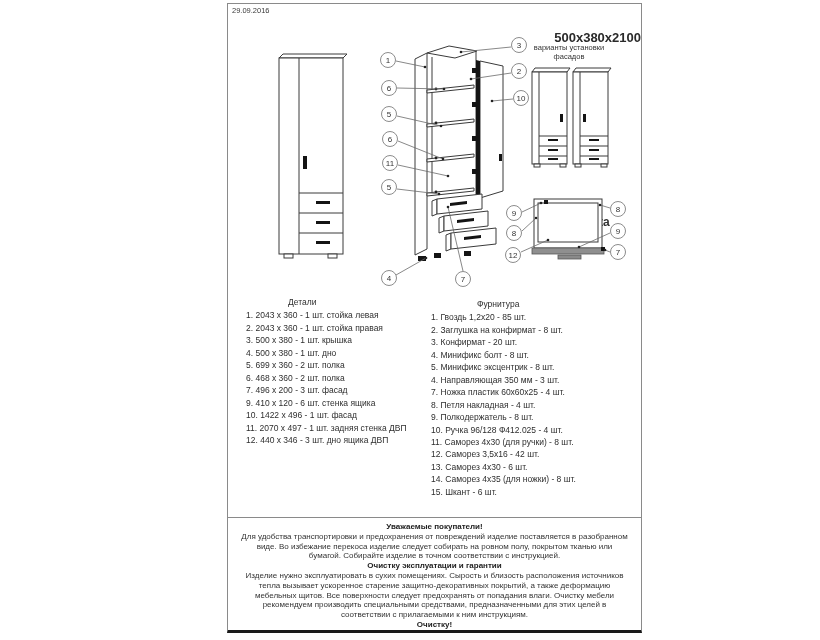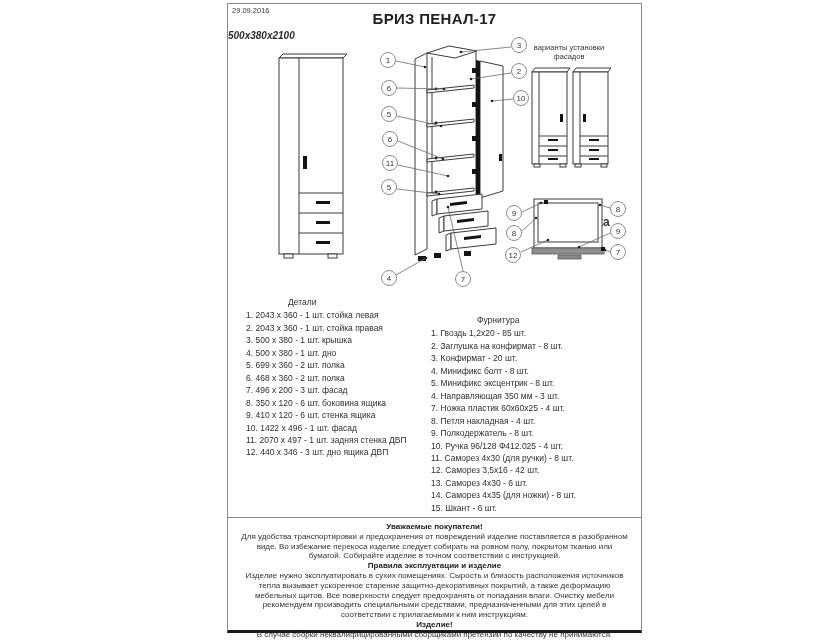--- a/index.html
+++ b/index.html
@@ -3,48 +3,47 @@
 <meta charset="utf-8">
 <style>
   * { margin:0; padding:0; box-sizing:border-box; }
   html,body { width:820px; height:640px; background:#ffffff; overflow:hidden;
               font-family:"Liberation Sans", sans-serif; color:#2e2e2e; }
   .abs { position:absolute; }
   .page { position:absolute; left:227px; top:3px; width:415px; height:630px;
           background:#fff; border:1px solid #8a8a8a; border-bottom:3px solid #1a1a1a; }
   .date { left:4px; top:2px; font-size:7.5px; color:#3a3a3a; }
   .title { left:0; top:6px; width:100%; text-align:center; font-size:15px; font-weight:bold; color:#1f1f1f; letter-spacing:.3px; }
-  .dims { left:0; top:26px; width:100%; text-align:left; font-size:10px; font-weight:bold; color:#2a2a2a;font-style:italic; }
+  .dims { left:0; top:26px; width:100%; text-align:right; font-size:13px; font-weight:bold; color:#2a2a2a; }
   .facade-label { left:299px; top:39px; width:84px; text-align:center; font-size:7.5px; line-height:9px; color:#333; }
   .scheme-label { left:294px; top:183px; width:100px; text-align:center; font-size:12px; font-weight:bold; color:#333;margin-top:28px; }
   .list { font-size:8.5px; line-height:12.45px; white-space:nowrap; }
   .list .list-head { margin-bottom:1px; }
   .parts-list  { left:18px;  top:292px; width:182px; }
   .parts-list .list-head { margin-left:42px; }
-  .hw-list     { left:203px; top:310px; width:195px; }
+  .hw-list     { left:203px; top:294px; width:195px; }
   .hw-list .list-head { margin-left:46px; }
   .notes { left:0; top:513px; width:100%; border-top:1px solid #8a8a8a;
            padding:4px 13px 16px 13px; text-align:center; font-size:8px; line-height:9.8px; color:#333; }
   .notes .nh { font-weight:bold; color:#222; }
   svg { position:absolute; overflow:visible; }
   svg .ln   { stroke:#3a3a3a; stroke-width:1; fill:none; }
   svg .face { stroke:#3a3a3a; stroke-width:1; fill:#ffffff; }
   svg .dark { fill:#141414; stroke:none; }
   svg .callout-line { stroke:#6a6a6a; stroke-width:0.8; fill:none; }
   svg .callout-circle { fill:#fff; stroke:#8c8c8c; stroke-width:1; }
   svg .callout-num { font-family:"Liberation Sans",sans-serif; font-size:8px; fill:#333; text-anchor:middle; }
   svg .dot { fill:#222; stroke:none; }
 </style>
 </head>
 <body>
 
 <div class="page">
 
   <div class="abs date">29.09.2016</div>
-  <div class="abs title">БРИЗ ПЕНАЛ-17</div>
   <div class="abs dims">500x380x2100</div>
 
   <svg class="abs" style="left:43px; top:45px;" width="92" height="215" viewBox="0 0 92 215">
     <g>
       <polygon class="face" points="8,9 12,5 76,5 72,9"></polygon>
       <rect class="face" x="8" y="9" width="64" height="196"></rect>
       <line class="ln" x1="28" y1="9" x2="28" y2="205"></line>
       <line class="ln" x1="28" y1="144" x2="72" y2="144"></line>
       <line class="ln" x1="28" y1="164" x2="72" y2="164"></line>
       <line class="ln" x1="28" y1="184" x2="72" y2="184"></line>
@@ -252,21 +251,20 @@
   <div class="abs list parts-list">
     <div class="list-head">Детали</div>
     <div>
         <div>1. 2043 x 360 - 1 шт. стойка левая</div>
         <div>2. 2043 x 360 - 1 шт. стойка правая</div>
         <div>3. 500 x 380 - 1 шт. крышка</div>
         <div>4. 500 x 380 - 1 шт. дно</div>
         <div>5. 699 x 360 - 2 шт. полка</div>
         <div>6. 468 x 360 - 2 шт. полка</div>
         <div>7. 496 x 200 - 3 шт. фасад</div>
-        <div>8. 350 x 120 - 6 шт. боковина ящика</div>
         <div>9. 410 x 120 - 6 шт. стенка ящика</div>
         <div>10. 1422 x 496 - 1 шт. фасад</div>
         <div>11. 2070 x 497 - 1 шт. задняя стенка ДВП</div>
         <div>12. 440 x 346 - 3 шт. дно ящика ДВП</div>
       </div>
   </div>
 
   <div class="abs list hw-list">
     <div class="list-head">Фурнитура</div>
     <div>
@@ -284,19 +282,18 @@
         <div>12. Саморез 3,5x16 - 42 шт.</div>
         <div>13. Саморез 4x30 - 6 шт.</div>
         <div>14. Саморез 4x35 (для ножки) - 8 шт.</div>
         <div>15. Шкант - 6 шт.</div>
       </div>
   </div>
 
   <div class="abs notes">
     <div class="nh">Уважаемые покупатели!</div>
     <div>Для удобства транспортировки и предохранения от повреждений изделие поставляется в разобранном виде. Во избежание перекоса изделие следует собирать на ровном полу, покрытом тканью или бумагой. Собирайте изделие в точном соответствии с инструкцией.</div>
-    <div class="nh">Правила эксплуатации и изделие</div>
+    <div class="nh">Очистку эксплуатации и гарантии</div>
     <div>Изделие нужно эксплуатировать в сухих помещениях. Сырость и близость расположения источников тепла вызывает ускоренное старение защитно-декоративных покрытий, а также деформацию мебельных щитов. Все поверхности следует предохранять от попадания влаги. Очистку мебели рекомендуем производить специальными средствами, предназначенными для этих целей в соответствии с прилагаемыми к ним инструкциям.</div>
-    <div class="nh">Изделие!</div>
-    <div>В случае сборки неквалифицированными сборщиками претензии по качеству не принимаются.</div>
+    <div class="nh">Очистку!</div>
   </div>
 
 </div>
 
 </body></html>

